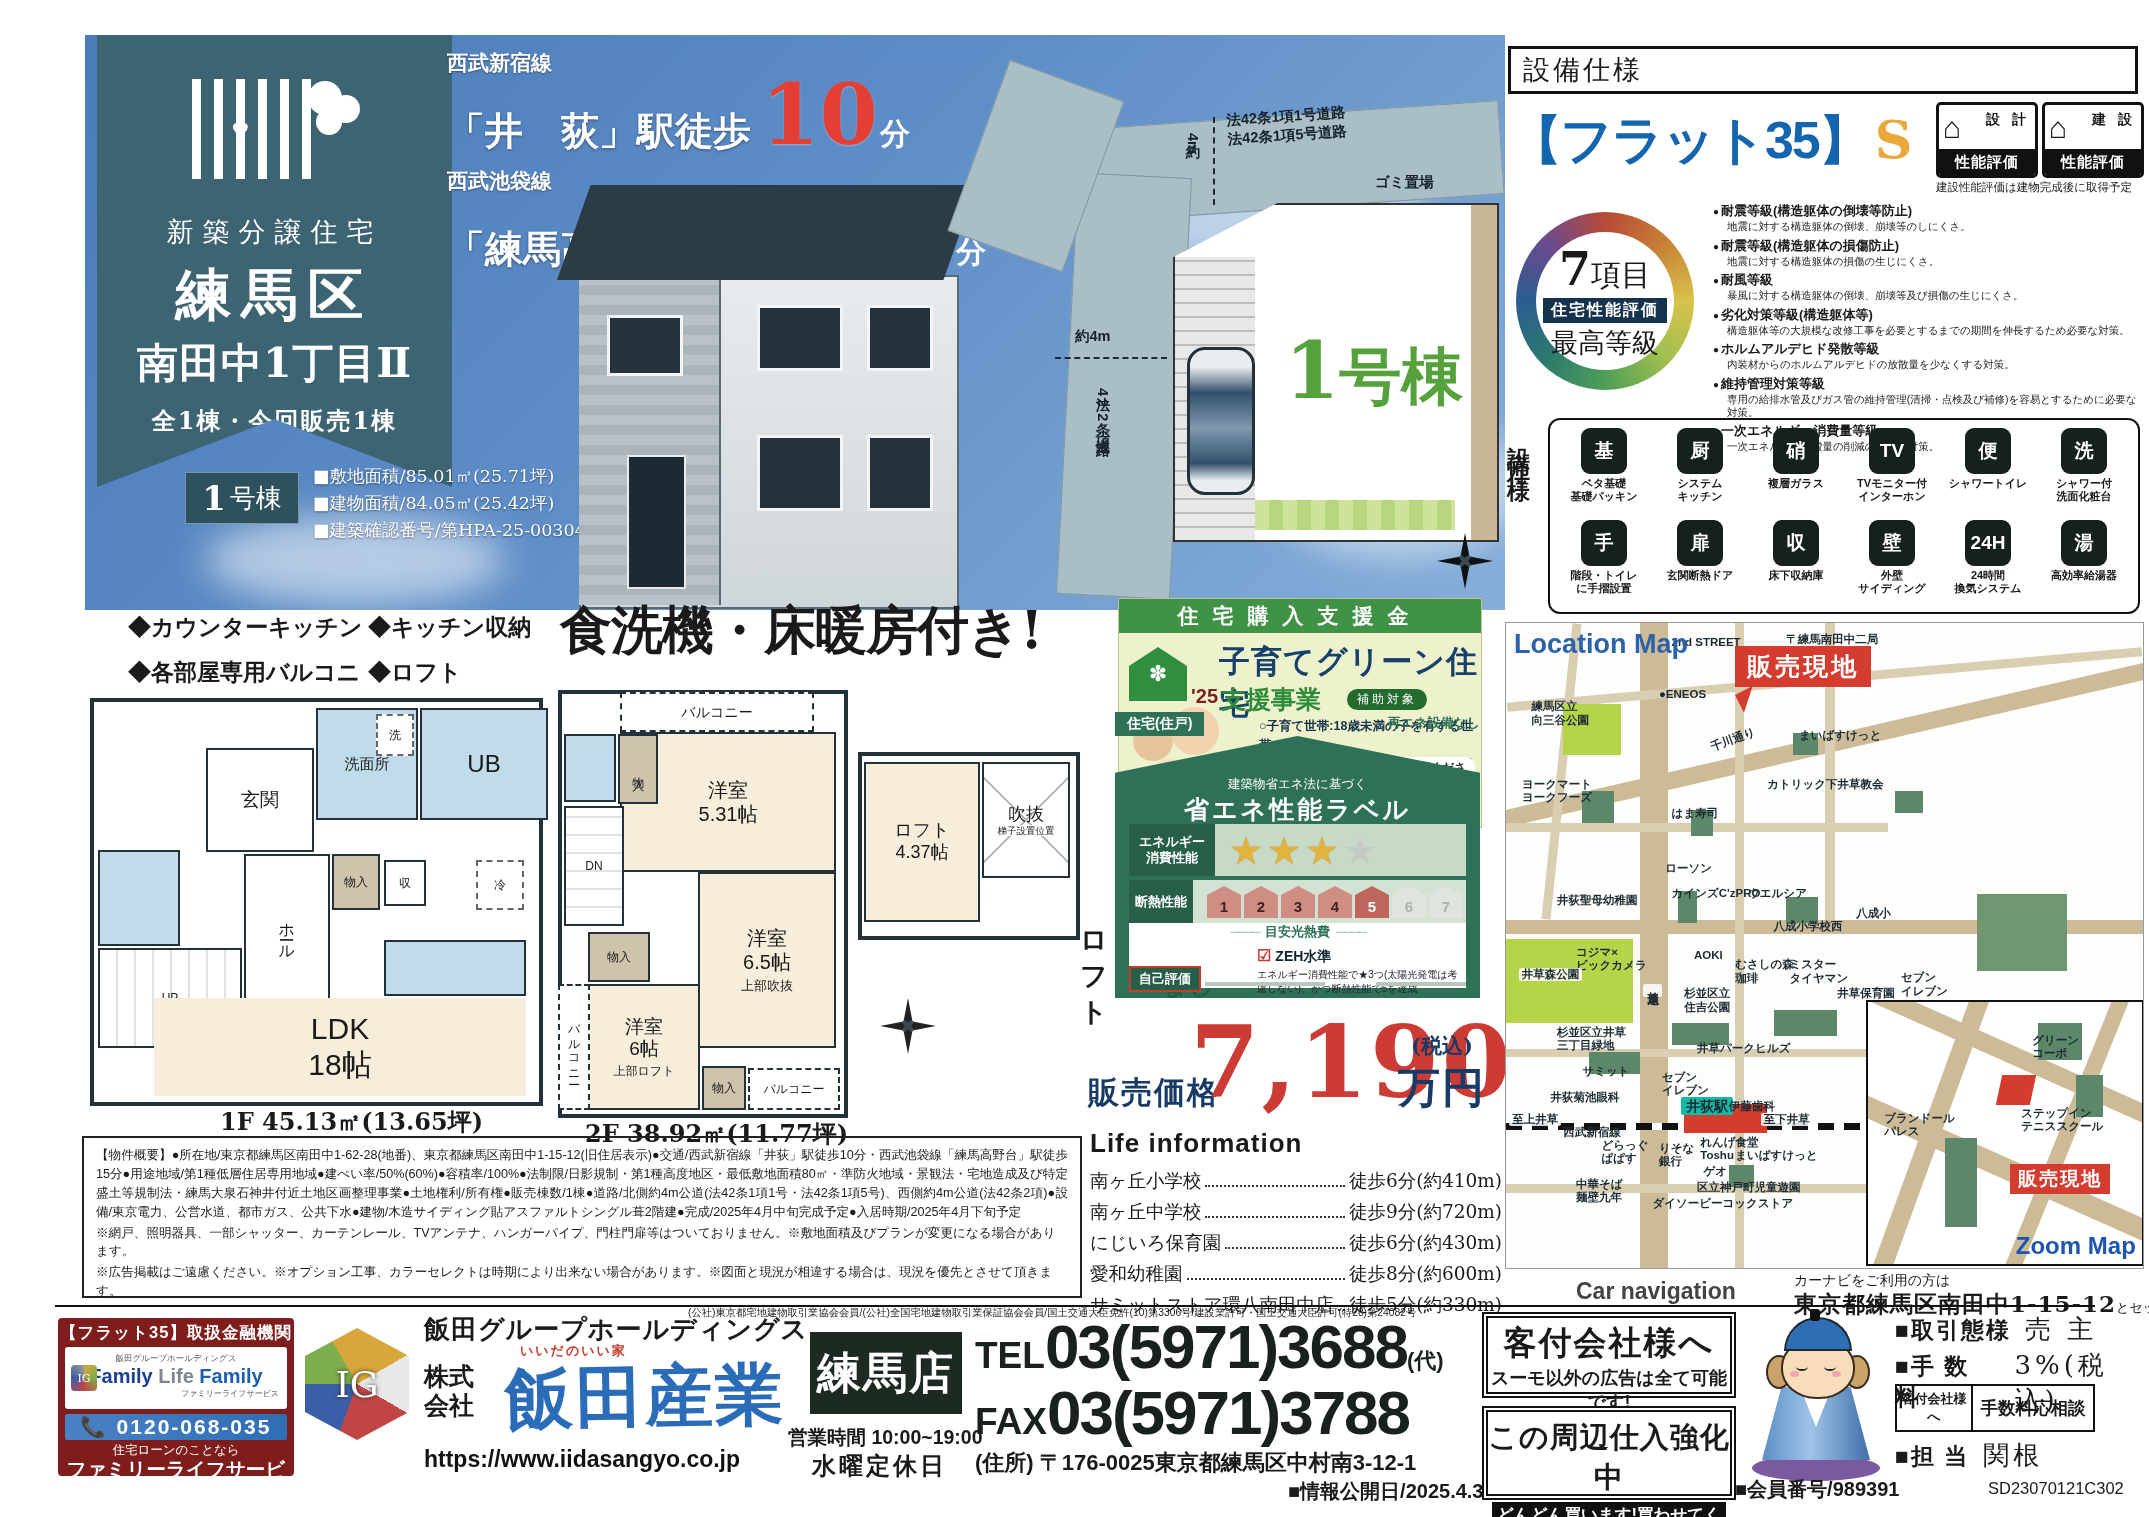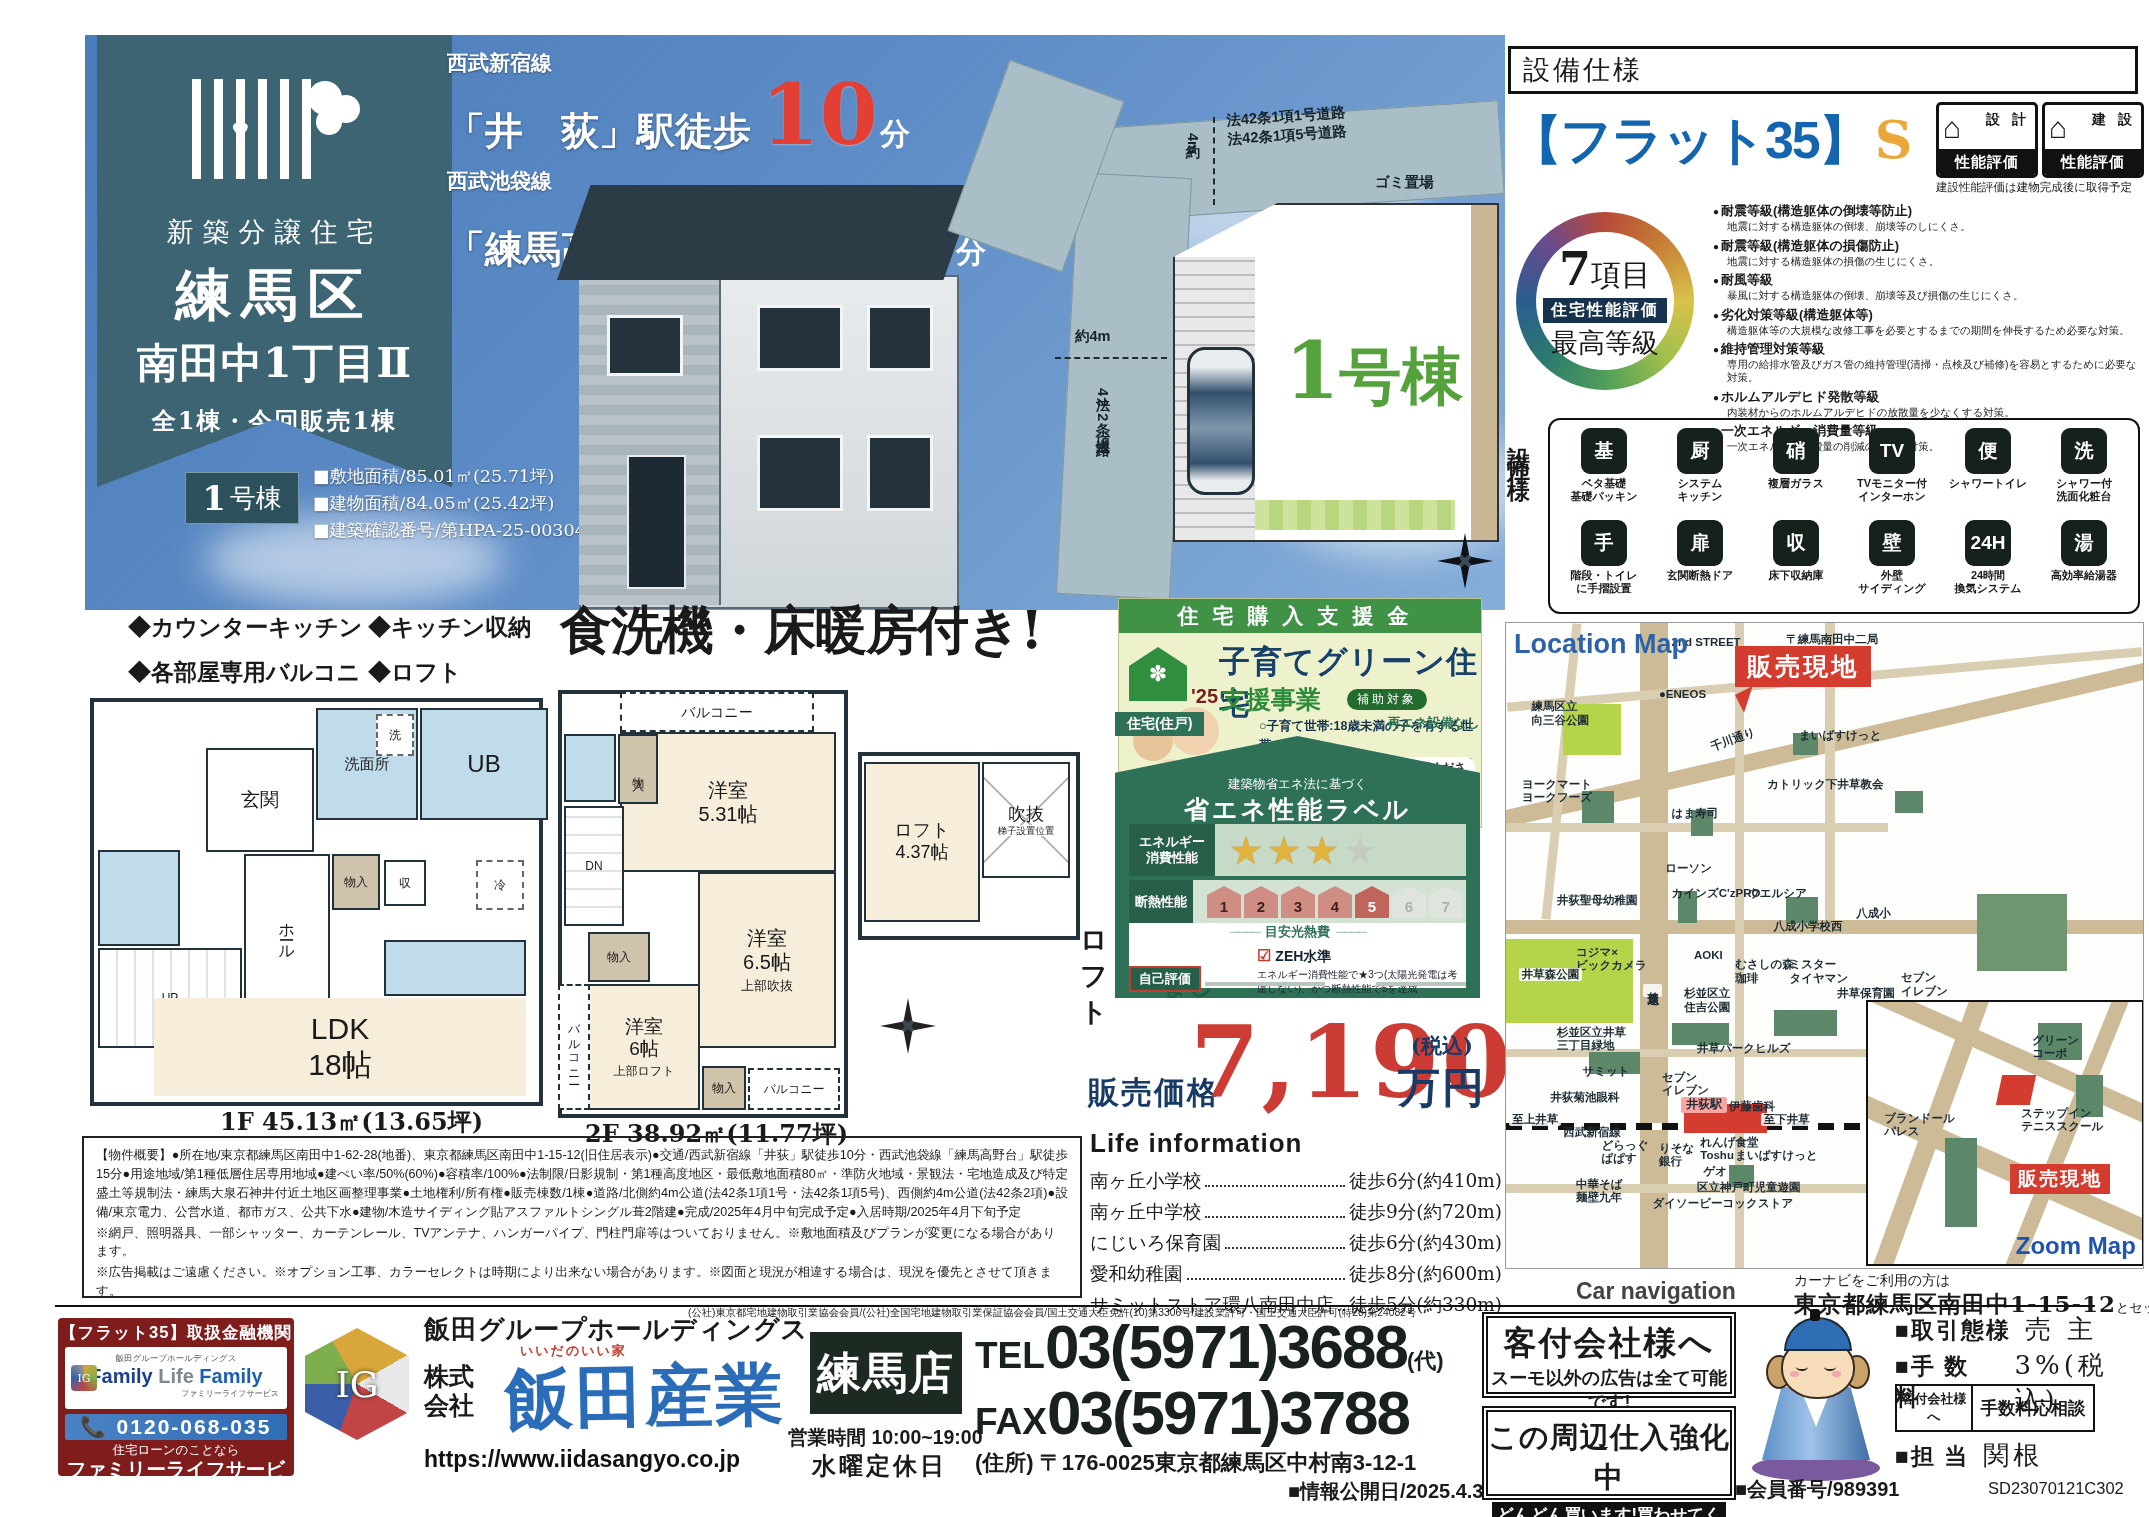--- a/index.html
+++ b/index.html
@@ -158,21 +158,21 @@
   
   #map{left:1505px;top:622px;width:637px;height:645px;background:#fdfdfb;border:1px solid #999;overflow:hidden;}
   #map-title{position:absolute;left:8px;top:6px;color:#2b62a8;font-size:27px;font-weight:bold;z-index:5;}
   .mroad{position:absolute;background:#cdbb97;}
   .mroad.thin{background:#d9cdb2;}
   .mpark{position:absolute;background:#b5d44a;}
   .mbldg{position:absolute;background:#5c8768;}
   .mschool{position:absolute;background:#6f9671;}
   .rail{position:absolute;height:7px;background:repeating-linear-gradient(90deg,#111 0 16px,#fff 16px 26px);}
   .maplabel{position:absolute;font-size:11.5px;font-weight:bold;color:#1c2b33;white-space:pre-line;line-height:1.15;z-index:4;}
-  .maplabel.station{background:#fca5a5;padding:1px 5px;font-size:12px;border-radius:2px;}
+  .maplabel.station{background:#14b8a6;padding:1px 5px;font-size:14px;border-radius:2px;}
   .maplabel.vert{writing-mode:vertical-rl;}
   .maplabel.white{background:rgba(255,255,255,.85);padding:0 3px;border-radius:2px;}
   #site-flag{position:absolute;left:36%;top:3.5%;background:#d43c30;color:#fff;font-size:25px;font-weight:bold;padding:4px 12px;letter-spacing:3px;z-index:6;}
   #site-flag:after{content:"";position:absolute;left:-14px;bottom:-22px;border:14px solid transparent;border-right-color:#d43c30;transform:rotate(18deg);}
   #inset{position:absolute;left:56.5%;top:58.5%;width:43%;height:40.5%;background:#fff;border:2.5px solid #111;z-index:7;overflow:hidden;}
   #inset .iroad{position:absolute;background:#cdbb97;}
   #inset .ibldg{position:absolute;background:#5c8768;}
   #inset .isite{position:absolute;left:48%;top:28%;width:34px;height:30px;background:#d43c30;transform:skewX(-12deg);}
   #inset-flag{position:absolute;left:52%;top:62%;background:#d43c30;color:#fff;font-size:19px;font-weight:bold;padding:2px 8px;letter-spacing:2px;}
   #inset-title{position:absolute;right:6px;bottom:4px;color:#1d55b0;font-size:24px;font-weight:bold;}
@@ -361,26 +361,26 @@
         </div>
         <div class="rating">
           <div class="r-title">耐風等級</div>
           <div class="r-desc">暴風に対する構造躯体の倒壊、崩壊等及び損傷の生じにくさ。</div>
         </div>
         <div class="rating">
           <div class="r-title">劣化対策等級(構造躯体等)</div>
           <div class="r-desc">構造躯体等の大規模な改修工事を必要とするまでの期間を伸長するため必要な対策。</div>
         </div>
         <div class="rating">
+          <div class="r-title">ホルムアルデヒド発散等級</div>
+          <div class="r-desc">内装材からのホルムアルデヒドの放散量を少なくする対策。</div>
+        </div>
+        <div class="rating">
           <div class="r-title">維持管理対策等級</div>
           <div class="r-desc">専用の給排水管及びガス管の維持管理(清掃・点検及び補修)を容易とするために必要な対策。</div>
-        </div>
-        <div class="rating">
-          <div class="r-title">ホルムアルデヒド発散等級</div>
-          <div class="r-desc">内装材からのホルムアルデヒドの放散量を少なくする対策。</div>
         </div>
         <div class="rating">
           <div class="r-title">一次エネルギー消費量等級</div>
           <div class="r-desc">一次エネルギー消費量の削減のための対策。</div>
         </div>
       </div>
     <div id="equip-label">設備・仕様</div>
     <div id="equip-box">
         <div class="equip">
           <div class="chip">基</div>

